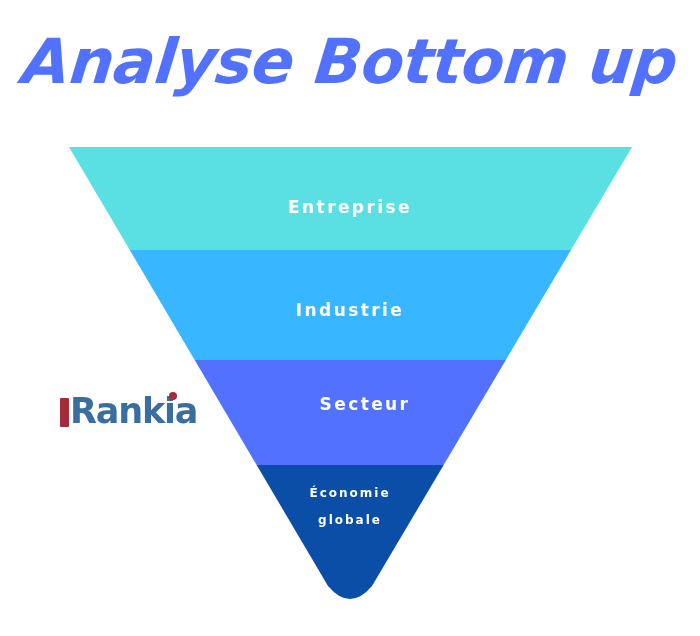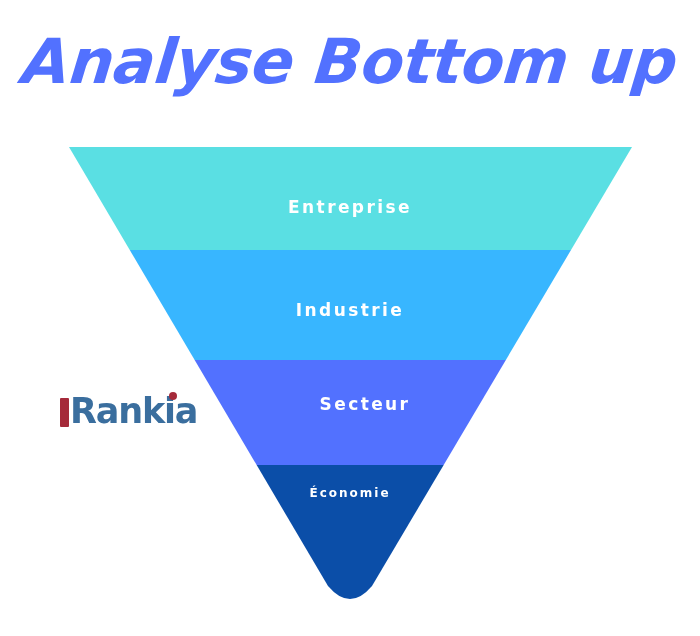--- a/index.html
+++ b/index.html
@@ -136,20 +136,21 @@
   </div>
 
   <div class="band-label" id="label-0">Entreprise</div>
 
   <div class="band-label" id="label-1">Industrie</div>
 
   <div class="band-label" id="label-2">Secteur</div>
 
   <div class="band-label" id="label-3">
     <span class="l2">Économie</span>
+    <span class="l2">globale</span>
   </div>
 
   <div id="logo">
     <div id="logo-bar" style="background: rgb(165, 42, 58);"></div>
     <div id="logo-text" style="color: rgb(58, 110, 158);">
       <span>Rankia</span>
       <span id="logo-dot" style="background: rgb(165, 42, 58);"></span>
     </div>
   </div>
 

